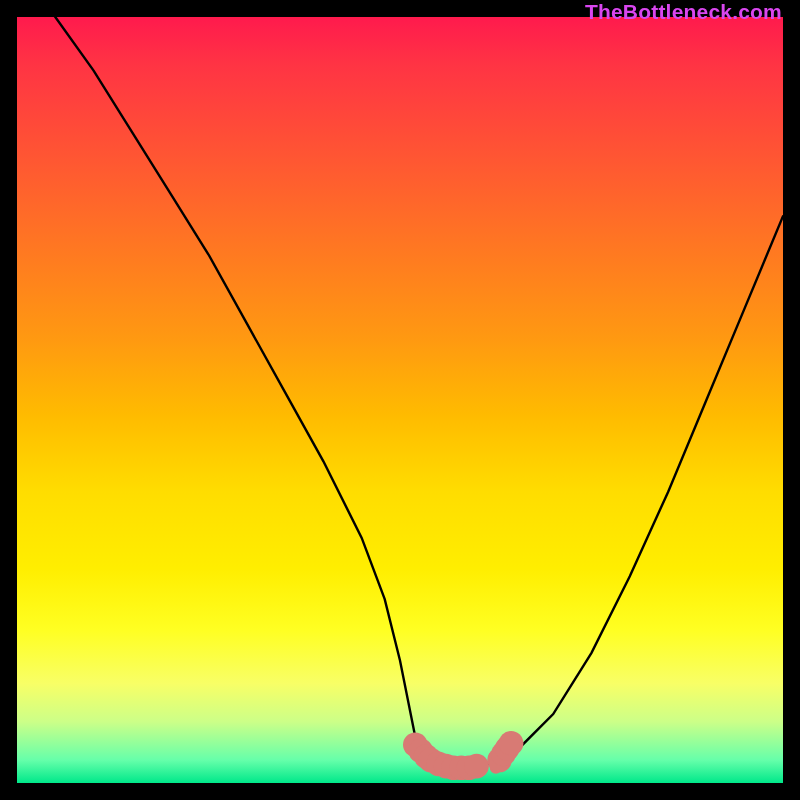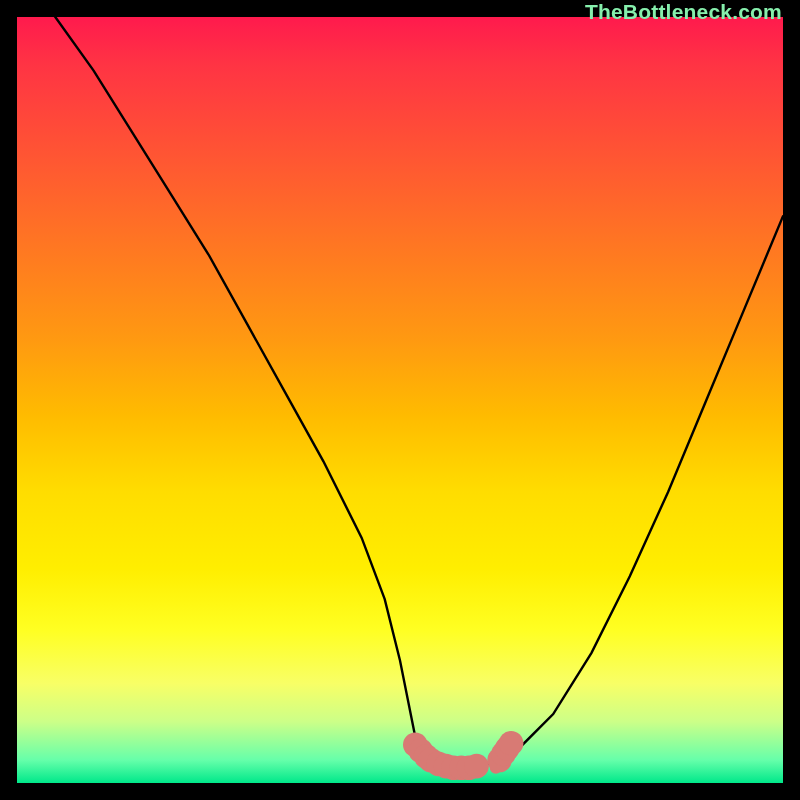--- a/index.html
+++ b/index.html
@@ -29,21 +29,21 @@
       #ffff22 80%,
       #f8ff66 87%,
       #ccff88 92%,
       #66ffaa 97%,
       #00e88a 100%);
   }
   .watermark {
     position: absolute;
     top: 0px;
     right: 18px;
-    color: #86efac;
+    color: #d946ef;
     font-size: 21px;
     font-weight: 600;
     letter-spacing: 0.2px;
     user-select: none;
   }
   svg.curve {
     position: absolute;
     left: 0;
     top: 0;
     width: 766px;

